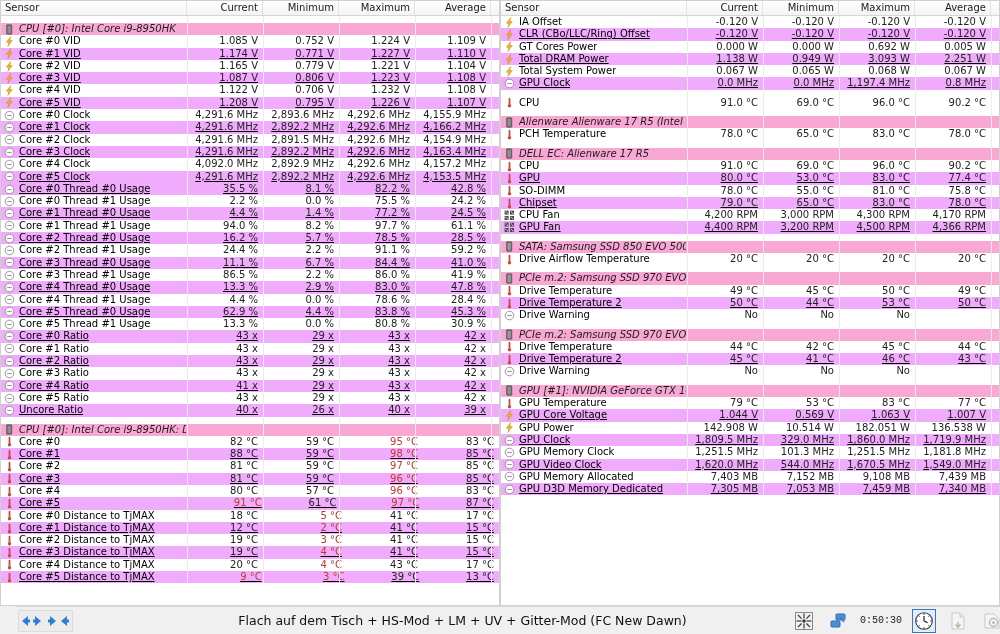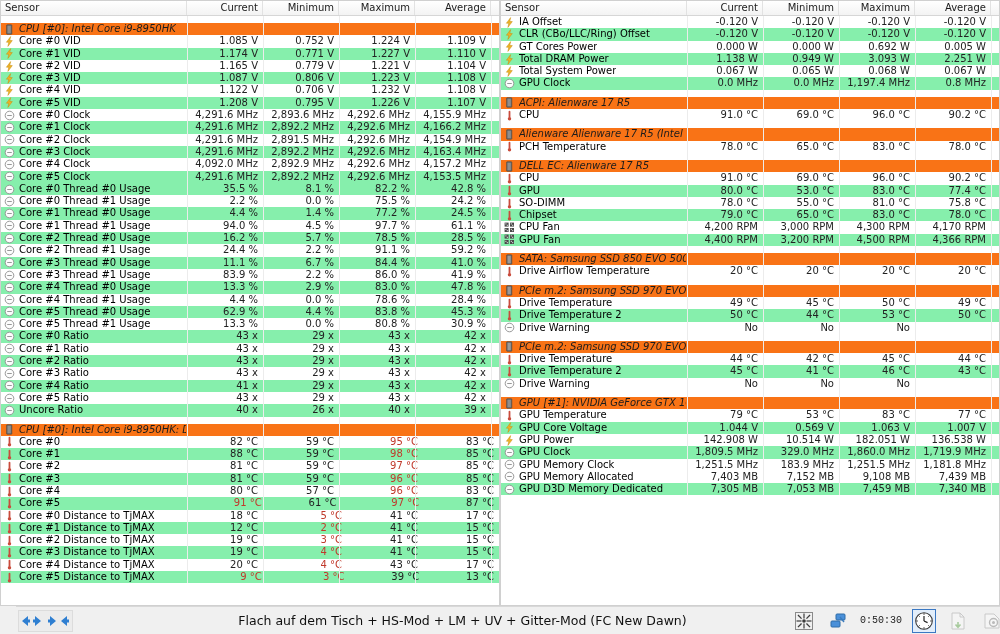--- a/index.html
+++ b/index.html
@@ -41,24 +41,24 @@
 
   .rows { position: relative; }
 
   .row {
     display: flex;
     height: 12.3px;
     line-height: 12.3px;
     font-size: 10px;
     white-space: nowrap;
   }
-  .row.alt { background: #86efac; }
+  .row.alt { background: #f0abfc; text-decoration: underline; }
   .row.blank { background: #ffffff; height: 7px; }
   .row.group {
-    background: #f97316;
+    background: #f9a8d4;
     font-style: italic;
     color: #1c1c1c;
   }
 
   .cell-name {
     width: 186px;
     display: flex;
     align-items: center;
     padding-left: 3px;
     overflow: hidden;
@@ -383,21 +383,21 @@
             <div class="cell-name">
               <span class="ic">
                 <svg width="11" height="11" viewBox="0 0 11 11">
                   <circle cx="5.5" cy="5.5" r="4.3" fill="#fdfdfd" stroke="#8d8d8d" stroke-width="0.9"></circle>
                   <path d="M3.2 5.5 h4.6" stroke="#8d8d8d" stroke-width="0.9"></path>
                 </svg>
               </span>
               <span class="lbl">Core #1 Thread #1 Usage</span>
             </div>
             <div class="cell-val">94.0 %</div>
-            <div class="cell-val">4.5 %</div>
+            <div class="cell-val">8.2 %</div>
             <div class="cell-val">97.7 %</div>
             <div class="cell-val">61.1 %</div>
             <div class="cell-tail"></div>
           </div>
           <div class="row alt">
             <div class="cell-name">
               <span class="ic">
                 <svg width="11" height="11" viewBox="0 0 11 11">
                   <circle cx="5.5" cy="5.5" r="4.3" fill="#fdfdfd" stroke="#8d8d8d" stroke-width="0.9"></circle>
                   <path d="M3.2 5.5 h4.6" stroke="#8d8d8d" stroke-width="0.9"></path>
@@ -446,21 +446,21 @@
           <div class="row">
             <div class="cell-name">
               <span class="ic">
                 <svg width="11" height="11" viewBox="0 0 11 11">
                   <circle cx="5.5" cy="5.5" r="4.3" fill="#fdfdfd" stroke="#8d8d8d" stroke-width="0.9"></circle>
                   <path d="M3.2 5.5 h4.6" stroke="#8d8d8d" stroke-width="0.9"></path>
                 </svg>
               </span>
               <span class="lbl">Core #3 Thread #1 Usage</span>
             </div>
-            <div class="cell-val">83.9 %</div>
+            <div class="cell-val">86.5 %</div>
             <div class="cell-val">2.2 %</div>
             <div class="cell-val">86.0 %</div>
             <div class="cell-val">41.9 %</div>
             <div class="cell-tail"></div>
           </div>
           <div class="row alt">
             <div class="cell-name">
               <span class="ic">
                 <svg width="11" height="11" viewBox="0 0 11 11">
                   <circle cx="5.5" cy="5.5" r="4.3" fill="#fdfdfd" stroke="#8d8d8d" stroke-width="0.9"></circle>
@@ -949,36 +949,20 @@
               </span>
               <span class="lbl">GPU Clock</span>
             </div>
             <div class="cell-val">0.0 MHz</div>
             <div class="cell-val">0.0 MHz</div>
             <div class="cell-val">1,197.4 MHz</div>
             <div class="cell-val">0.8 MHz</div>
             <div class="cell-tail"></div>
           </div>
           <div class="row blank"></div>
-          <div class="row group">
-            <div class="cell-name">
-              <span class="ic">
-                <svg width="11" height="11" viewBox="0 0 11 11">
-                  <rect x="2.6" y="0.8" width="5.2" height="9.4" rx="0.6" fill="#6b6b6b" stroke="#444" stroke-width="0.6"></rect>
-                  <rect x="3.6" y="1.8" width="3.2" height="7.4" fill="#8e8e8e"></rect>
-                </svg>
-              </span>
-              <span class="lbl">ACPI: Alienware 17 R5</span>
-            </div>
-            <div class="cell-val"></div>
-            <div class="cell-val"></div>
-            <div class="cell-val"></div>
-            <div class="cell-val"></div>
-            <div class="cell-tail"></div>
-          </div>
           <div class="row">
             <div class="cell-name">
               <span class="ic">
                 <svg width="11" height="11" viewBox="0 0 11 11">
                   <rect x="4.6" y="0.8" width="1.8" height="7" rx="0.9" fill="#c94b3c"></rect>
                   <circle cx="5.5" cy="8.8" r="1.7" fill="#c94b3c"></circle>
                 </svg>
               </span>
               <span class="lbl">CPU</span>
             </div>
@@ -1408,23 +1392,39 @@
             <div class="cell-name">
               <span class="ic">
                 <svg width="11" height="11" viewBox="0 0 11 11">
                   <circle cx="5.5" cy="5.5" r="4.3" fill="#fdfdfd" stroke="#8d8d8d" stroke-width="0.9"></circle>
                   <path d="M3.2 5.5 h4.6" stroke="#8d8d8d" stroke-width="0.9"></path>
                 </svg>
               </span>
               <span class="lbl">GPU Memory Clock</span>
             </div>
             <div class="cell-val">1,251.5 MHz</div>
-            <div class="cell-val">183.9 MHz</div>
+            <div class="cell-val">101.3 MHz</div>
             <div class="cell-val">1,251.5 MHz</div>
             <div class="cell-val">1,181.8 MHz</div>
+            <div class="cell-tail"></div>
+          </div>
+          <div class="row alt">
+            <div class="cell-name">
+              <span class="ic">
+                <svg width="11" height="11" viewBox="0 0 11 11">
+                  <circle cx="5.5" cy="5.5" r="4.3" fill="#fdfdfd" stroke="#8d8d8d" stroke-width="0.9"></circle>
+                  <path d="M3.2 5.5 h4.6" stroke="#8d8d8d" stroke-width="0.9"></path>
+                </svg>
+              </span>
+              <span class="lbl">GPU Video Clock</span>
+            </div>
+            <div class="cell-val">1,620.0 MHz</div>
+            <div class="cell-val">544.0 MHz</div>
+            <div class="cell-val">1,670.5 MHz</div>
+            <div class="cell-val">1,549.0 MHz</div>
             <div class="cell-tail"></div>
           </div>
           <div class="row">
             <div class="cell-name">
               <span class="ic">
                 <svg width="11" height="11" viewBox="0 0 11 11">
                   <circle cx="5.5" cy="5.5" r="4.3" fill="#fdfdfd" stroke="#8d8d8d" stroke-width="0.9"></circle>
                   <path d="M3.2 5.5 h4.6" stroke="#8d8d8d" stroke-width="0.9"></path>
                 </svg>
               </span>

